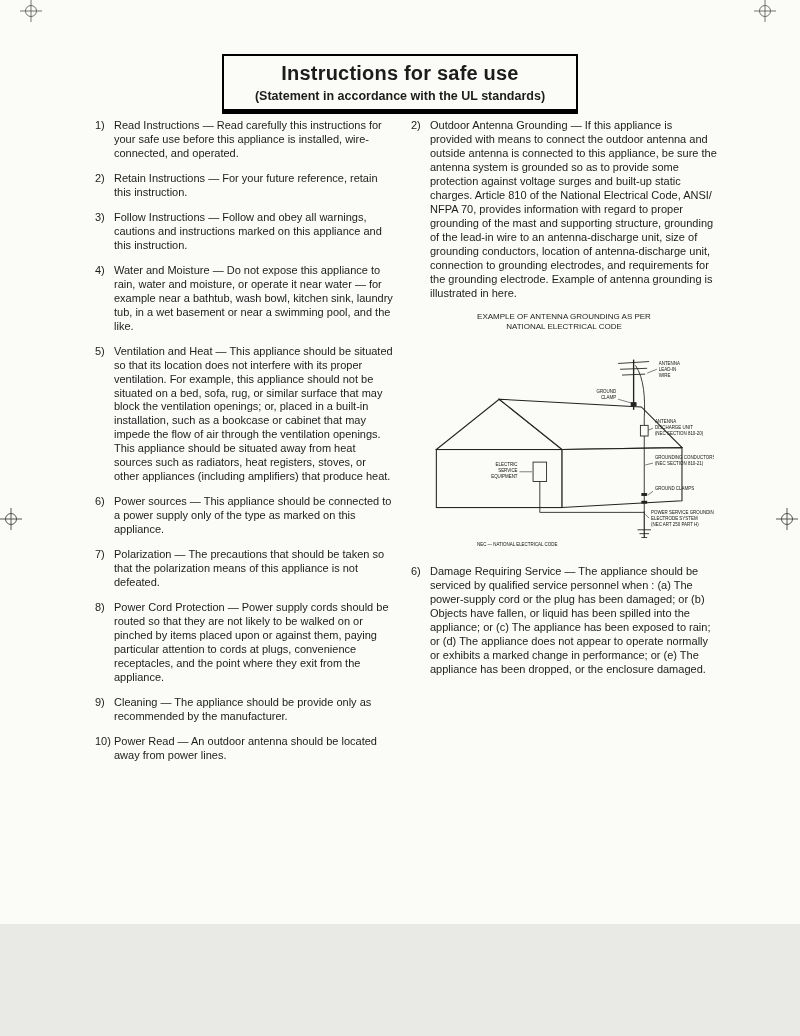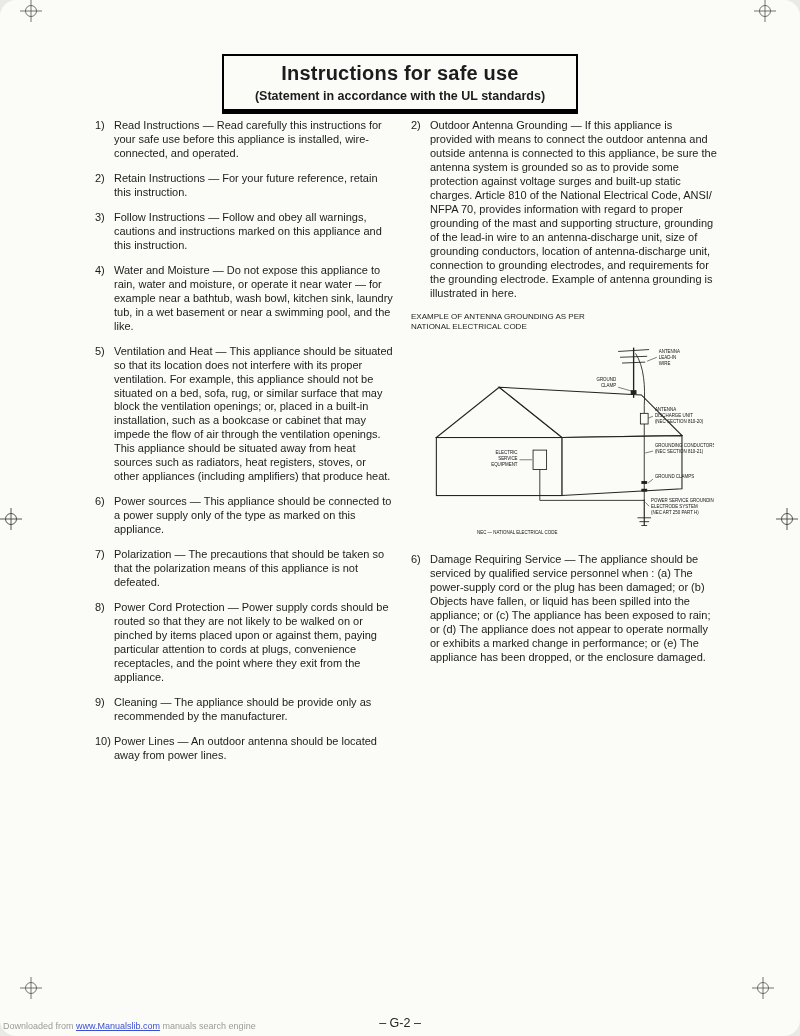--- a/index.html
+++ b/index.html
@@ -1,20 +1,19 @@
 <!DOCTYPE html>
 <html><head>
 <meta charset="utf-8">
 <style>
   html,body{margin:0;padding:0;background:#e9e9e5;}
   .sheet{
-    position:relative;width:800px;height:1036px;margin:0 auto;
+    position:relative;width:800px;height:924px;margin:0 auto;
     background:#fbfbf8;color:#1c1c1c;overflow:hidden;
     font-family:"Liberation Sans", sans-serif;
-    border-radius:16px;
   }
   
   .regmark{position:absolute;width:22px;height:22px;}
   .regmark svg{display:block;width:100%;height:100%;}
 
   
   .title-box{
     position:absolute;top:54px;left:50%;transform:translateX(-50%);
     width:356px;border:2px solid #000;border-bottom-width:5px;
     padding:6px 6px 6px;background:#fbfbf8;box-sizing:border-box;
@@ -29,21 +28,21 @@
   }
   .col{flex:none;}
   .col.left{width:298px;}
   .col.right{width:306px;}
   .item{display:flex;margin-bottom:11px;}
   .item .num{width:19px;flex:none;}
   .item .txt{flex:1;}
 
   
   .diagram-block{margin:4px 0 12px 0;}
-  .diagram-caption{font-size:8px;line-height:1.3;margin-bottom:4px;}
+  .diagram-caption{font-size:8px;text-align:center;line-height:1.3;margin-bottom:16px;}
   .diagram-svg{display:block;width:300px;height:205px;margin:0 auto;}
   .diagram-svg text{font-family:"Liberation Sans", sans-serif;font-size:4.6px;fill:#111;}
 
   
   .page-number{position:absolute;top:1000px;left:0;right:0;text-align:center;font-size:12.5px;color:#222;margin-top:16px;}
   .footer{position:absolute;top:1021px;left:3px;font-size:9px;color:#9a9a98;}
   .footer a{color:#3b4fd0;text-decoration:underline;cursor:pointer;}
 </style>
 </head>
 <body>
@@ -132,21 +131,21 @@
       <div class="item">
         <span class="num">8)</span>
         <span class="txt">Power Cord Protection — Power supply cords should be routed so that they are not likely to be walked on or pinched by items placed upon or against them, paying particular attention to cords at plugs, convenience receptacles, and the point where they exit from the appliance.</span>
       </div>
       <div class="item">
         <span class="num">9)</span>
         <span class="txt">Cleaning — The appliance should be provide only as recommended by the manufacturer.</span>
       </div>
       <div class="item">
         <span class="num">10)</span>
-        <span class="txt">Power Lines — An outdoor antenna should be located away from power lines.</span>
+        <span class="txt">Power Read — An outdoor antenna should be located away from power lines.</span>
       </div>
     </div>
 
     <div class="col right">
       <div class="item">
         <span class="num">2)</span>
         <span class="txt">Outdoor Antenna Grounding — If this appliance is provided with means to connect the outdoor antenna and outside antenna is connected to this appliance, be sure the antenna system is grounded so as to provide some protection against voltage surges and built-up static charges. Article 810 of the National Electrical Code, ANSI/ NFPA 70, provides information with regard to proper grounding of the mast and supporting structure, grounding of the lead-in wire to an antenna-discharge unit, size of grounding conductors, location of antenna-discharge unit, connection to grounding electrodes, and requirements for the grounding electrode. Example of antenna grounding is illustrated in here.</span>
       </div>
 
       <div class="diagram-block">

